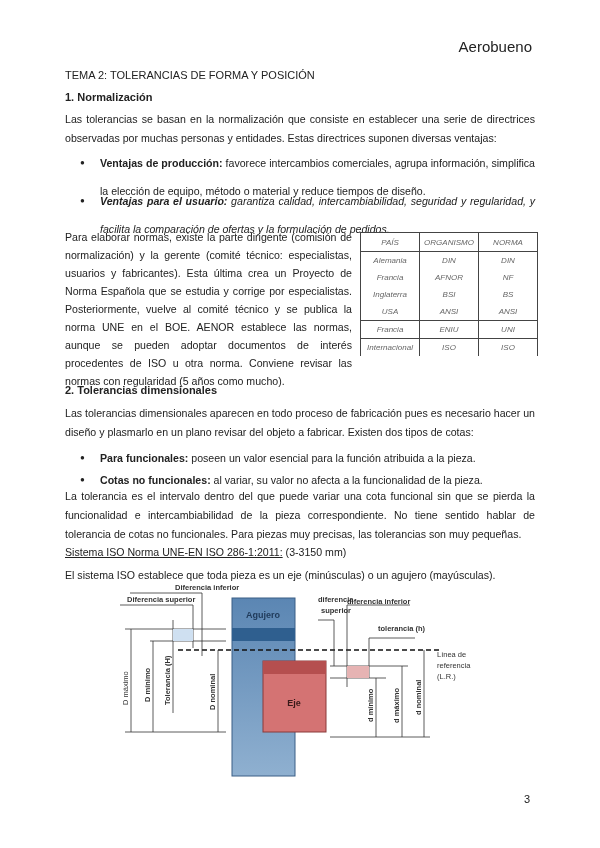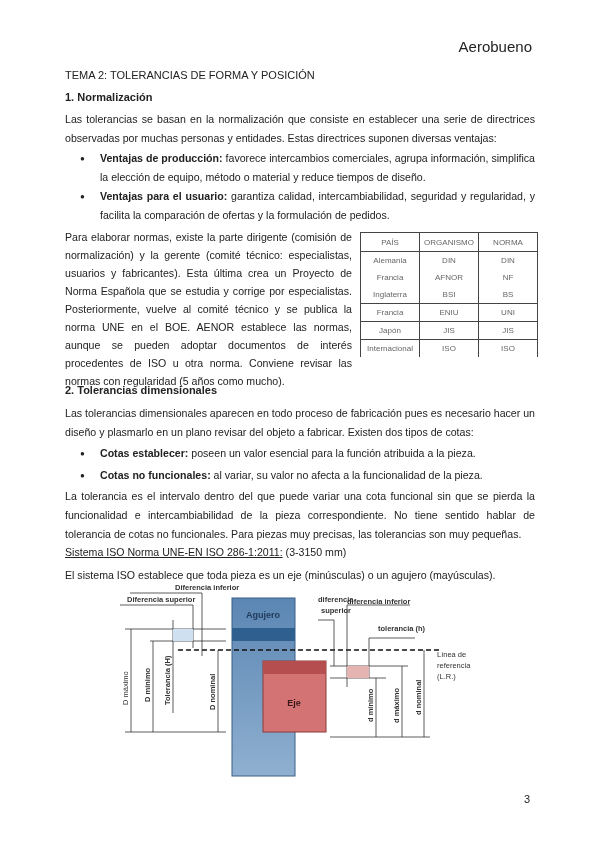--- a/index.html
+++ b/index.html
@@ -4,24 +4,24 @@
 <style>
   html, body { margin:0; padding:0; background:#fff; }
   body { width:600px; height:848px; position:relative; overflow:hidden;
          font-family:"Liberation Sans", sans-serif; color:#222; font-size:11px; }
   .abs { position:absolute; }
   .header { right:68px; top:38px; font-size:15px; }
   .title { left:65px; top:69px; font-size:11px; }
   .h1 { left:65px; top:91px; font-weight:bold; font-size:11px; }
   .para { position:absolute; left:65px; width:470px; line-height:19px; text-align:justify; font-size:10.6px; }
   .para.narrow { width:287px; line-height:18px; }
-  .bullet { position:absolute; left:100px; width:435px; line-height:19px; text-align:justify; font-size:10.6px; }
+  .bullet { position:absolute; left:100px; width:435px; line-height:28px; text-align:justify; font-size:10.6px; }
   .bullet::before { content:"●"; position:absolute; left:-20px; top:0; font-size:8px; }
   b { font-weight:bold; }
-  table.norm { position:absolute; left:360px; top:232px; border-collapse:collapse; font-size:8px; color:#666; }
+  table.norm { position:absolute; left:360px; top:232px; border-collapse:collapse; font-size:8px; color:#666;font-style:italic; }
   table.norm td, table.norm th { width:58px; text-align:center; padding:0; height:17px; font-weight:normal; }
   table.norm th { border-bottom:1px solid #444; height:18px; }
   table.norm td:first-child, table.norm th:first-child { border-left:1px solid #444; border-right:1px solid #444; }
   table.norm td:last-child, table.norm th:last-child { border-left:1px solid #444; border-right:1px solid #444;margin-top:8px; }
   table.norm tr.top th { border-top:1px solid #444; }
   table.norm tr.sep td { border-top:1px solid #444; }
   .u { text-decoration:underline; }
   .pagenum { right:70px; top:793px; font-size:11px; }
   svg text { font-family:"Liberation Sans", sans-serif; }
 </style>
@@ -30,21 +30,21 @@
 
 <div class="abs header">Aerobueno</div>
 <div class="abs title">TEMA 2: TOLERANCIAS DE FORMA Y POSICIÓN</div>
 <div class="abs h1">1. Normalización</div>
 
 <div class="para" style="top:110px;">Las tolerancias se basan en la normalización que consiste en establecer una serie de directrices observadas por muchas personas y entidades. Estas directrices suponen diversas ventajas:</div>
 
 <div class="bullet" style="top:149px;">
   <b>Ventajas de producción:</b><span> favorece intercambios comerciales, agrupa información, simplifica la elección de equipo, método o material y reduce tiempos de diseño.</span>
 </div>
-<div class="bullet" style="top:187px;">
+<div class="bullet" style="top:187px;font-style:italic;">
   <b>Ventajas para el usuario:</b><span> garantiza calidad, intercambiabilidad, seguridad y regularidad, y facilita la comparación de ofertas y la formulación de pedidos.</span>
 </div>
 
 <div class="para narrow" style="top:228px;">Para elaborar normas, existe la parte dirigente (comisión de normalización) y la gerente (comité técnico: especialistas, usuarios y fabricantes). Esta última crea un Proyecto de Norma Española que se estudia y corrige por especialistas. Posteriormente, vuelve al comité técnico y se publica la norma UNE en el BOE. AENOR establece las normas, aunque se pueden adoptar documentos de interés procedentes de ISO u otra norma. Conviene revisar las normas con regularidad (5 años como mucho).</div>
 
 <table class="norm">
   <tbody>
       <tr class="top">
     <th>PAÍS</th>
     <th>ORGANISMO</th>
@@ -58,43 +58,43 @@
   <tr>
     <td>Francia</td>
     <td>AFNOR</td>
     <td>NF</td>
   </tr>
   <tr>
     <td>Inglaterra</td>
     <td>BSI</td>
     <td>BS</td>
   </tr>
+  <tr>
+    <td>USA</td>
+    <td>ANSI</td>
+    <td>ANSI</td>
+  </tr>
   <tr class="sep">
     <td>Francia</td>
     <td>ENIU</td>
     <td>UNI</td>
-  </tr>
-  <tr class="sep">
-    <td>Japón</td>
-    <td>JIS</td>
-    <td>JIS</td>
   </tr>
   <tr class="sep">
     <td>Internacional</td>
     <td>ISO</td>
     <td>ISO</td>
   </tr>
 </tbody>
   </table>
 
 <div class="abs h1" style="top:384px;">2. Tolerancias dimensionales</div>
 <div class="para" style="top:404px;">Las tolerancias dimensionales aparecen en todo proceso de fabricación pues es necesario hacer un diseño y plasmarlo en un plano revisar del objeto a fabricar. Existen dos tipos de cotas:</div>
 
 <div class="bullet" style="top:444px;">
-  <b>Cotas establecer:</b><span> poseen un valor esencial para la función atribuida a la pieza.</span>
+  <b>Para funcionales:</b><span> poseen un valor esencial para la función atribuida a la pieza.</span>
 </div>
 <div class="bullet" style="top:466px;">
   <b>Cotas no funcionales:</b><span> al variar, su valor no afecta a la funcionalidad de la pieza.</span>
 </div>
 
 <div class="para" style="top:487px;">La tolerancia es el intervalo dentro del que puede variar una cota funcional sin que se pierda la funcionalidad e intercambiabilidad de la pieza correspondiente. No tiene sentido hablar de tolerancia de cotas no funcionales. Para piezas muy precisas, las tolerancias son muy pequeñas.</div>
 
 <div class="para" style="top:543px;">
   <span class="u">Sistema ISO Norma UNE-EN ISO 286-1:2011:</span><span> (3-3150 mm)</span>
 </div>

